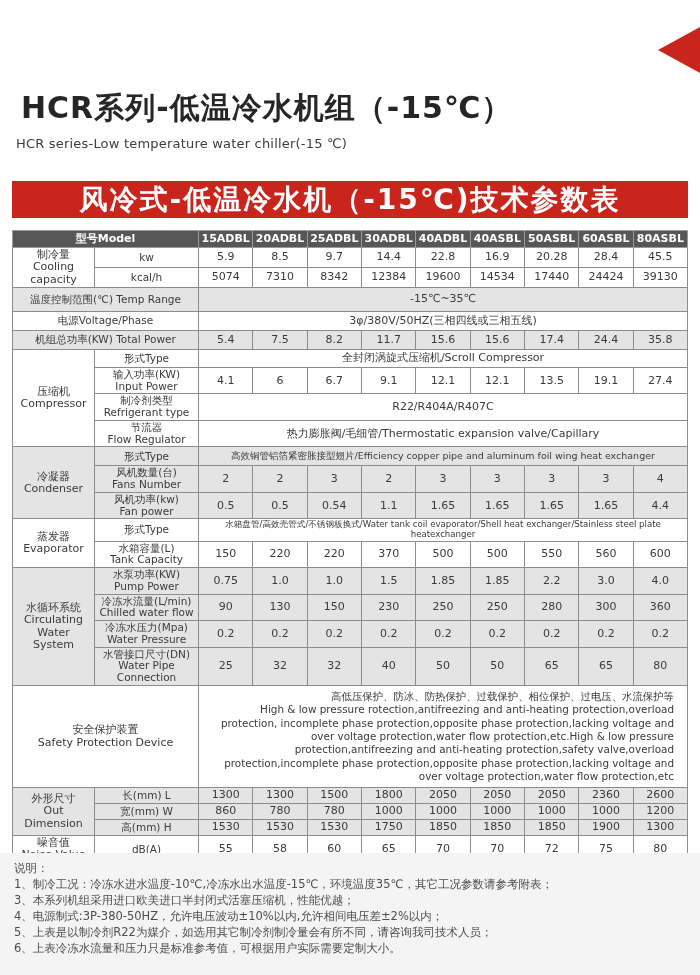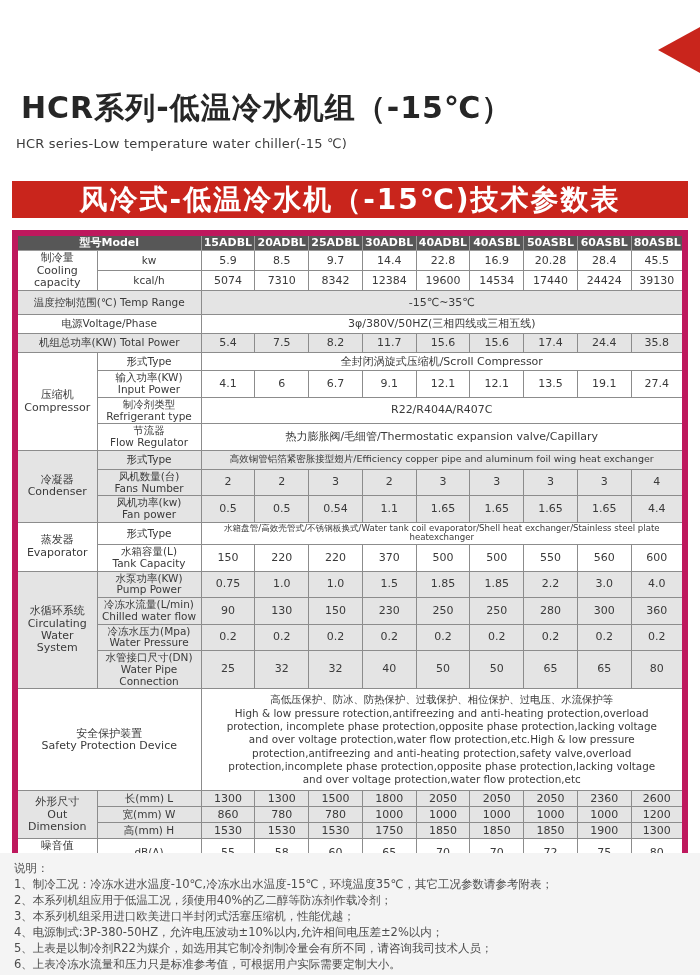--- a/index.html
+++ b/index.html
@@ -32,38 +32,38 @@
   }
   .banner{
     position:absolute;left:12px;top:181px;width:676px;height:37px;
     background:var(--accent);color:#ffffff;
     display:flex;align-items:center;justify-content:center;
     font-size:28px;font-weight:700;letter-spacing:2px;
   }
   .table-wrap{position:absolute;left:12px;top:230px;width:676px;}
   table.spec{
     border-collapse:collapse;table-layout:fixed;width:676px;
-    border:6px solid #be185d;
+    border:1px solid #be185d;
   }
   col.c-cat{width:82px;}
   col.c-lbl{width:104px;}
   td{
     border:1px solid #8c8c8c;
     text-align:center;vertical-align:middle;
     font-size:11px;line-height:1.12;color:var(--ink);
     padding:1px 2px;white-space:pre-line;overflow:hidden;
   }
   tr.shade td{background:var(--shade);}
   td.hdr{background:var(--hdrbg);color:#ffffff;font-weight:700;font-size:11px;border-color:#9a9a9a;}
   td.cat{font-size:11px;margin-top:8px;}
   td.lbl{font-size:10.5px;}
   td.small{font-size:9.5px;}
   td.xsmall{font-size:8.6px;}
   td.safety{
-    text-align:center;font-size:10.4px;line-height:1.28;padding:4px 25px;
+    text-align:right;font-size:10.4px;line-height:1.28;padding:4px 13px;
   }
   .notes-band{
     position:absolute;left:0;top:853px;width:700px;height:122px;
     background:#f4f4f4;
   }
   .notes{
     position:absolute;left:14px;top:860px;width:676px;
     font-size:11.5px;line-height:16px;color:#4d4d4d;
   }
   .notes ul{list-style:none;margin:0;padding:0;}
@@ -363,19 +363,18 @@
         </tr>
       </tbody>
   </table>
 </div>
 
 <div class="notes-band"></div>
 <div class="notes">
   <div>说明：</div>
   <ul>
     <li>1、制冷工况：冷冻水进水温度-10℃,冷冻水出水温度-15℃，环境温度35℃，其它工况参数请参考附表；</li>
-    <li>2、本系列机组应用于低温工况，须使用40%的乙二醇等防冻剂作载冷剂；</li>
     <li>3、本系列机组采用进口欧美进口半封闭式活塞压缩机，性能优越；</li>
     <li>4、电源制式:3P-380-50HZ，允许电压波动±10%以内,允许相间电压差±2%以内；</li>
     <li>5、上表是以制冷剂R22为媒介，如选用其它制冷剂制冷量会有所不同，请咨询我司技术人员；</li>
     <li>6、上表冷冻水流量和压力只是标准参考值，可根据用户实际需要定制大小。</li>
   </ul>
 </div>
 
 </body></html>

